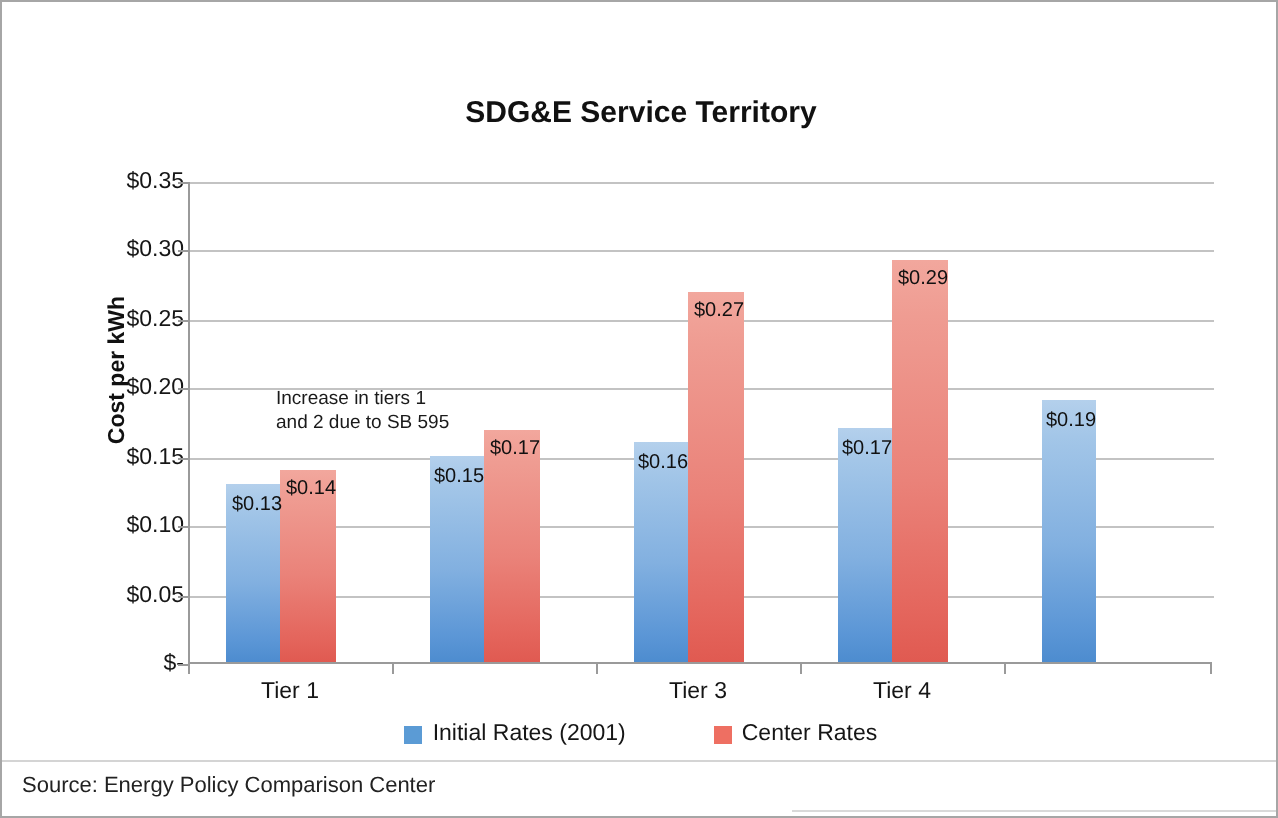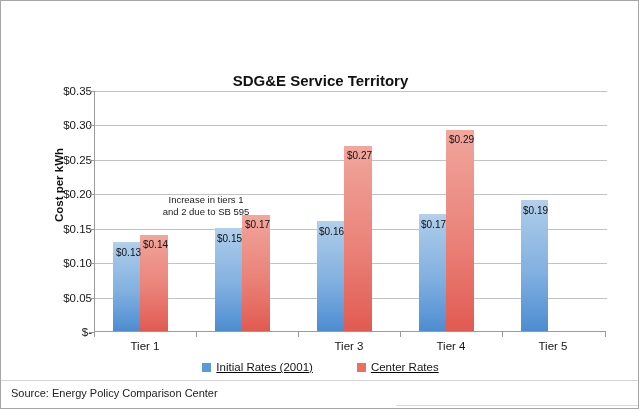--- a/index.html
+++ b/index.html
@@ -34,21 +34,20 @@
   }
   .chart-subtitle {
     position: absolute;
     left: 0;
     top: 47px;
     width: 639px;
     text-align: center;
     font-size: 15px;
     font-weight: bold;
     color: #111111;
-    margin-top: 24px;
   }
 
   
   #plot {
     position: absolute;
     left: 93px;
     top: 90px;
     width: 512px;
     height: 241px;
     box-sizing: border-box;
@@ -134,37 +133,36 @@
     color: #111111;
     white-space: nowrap;
   }
 
   
   #annotation {
     position: absolute;
     left: 137px;
     top: 193px;
     width: 136px;
-    text-align: center;
+    text-align: left;
     font-size: 9.5px;
     line-height: 12px;
     color: #1a1a1a;
   }
 
   
   #legend {
     position: absolute;
     left: 0;
     top: 360px;
     width: 639px;
     display: flex;
     justify-content: center;
     align-items: center;
     gap: 44px;
-    text-decoration: underline;
   }
   .legend-item {
     display: flex;
     align-items: center;
     gap: 5px;
   }
   .legend-swatch {
     width: 9px;
     height: 9px;
     display: inline-block;
@@ -271,21 +269,20 @@
   <div class="xtick-mark" style="left:93px"></div>
   <div class="xtick-mark" style="left:195px"></div>
   <div class="xtick-mark" style="left:297px"></div>
   <div class="xtick-mark" style="left:399px"></div>
   <div class="xtick-mark" style="left:501px"></div>
   <div class="xtick-mark" style="left:604px"></div>
 
   <div class="xtick-label" style="left:89px">Tier 1</div>
   <div class="xtick-label" style="left:293px">Tier 3</div>
   <div class="xtick-label" style="left:395px">Tier 4</div>
-  <div class="xtick-label" style="left:497px">Tier 5</div>
 
   <div id="legend">
     <div class="legend-item">
       <span class="legend-swatch blue"></span>
       <span class="legend-text">Initial Rates (2001)</span>
     </div>
     <div class="legend-item">
       <span class="legend-swatch red"></span>
       <span class="legend-text">Center Rates</span>
     </div>

